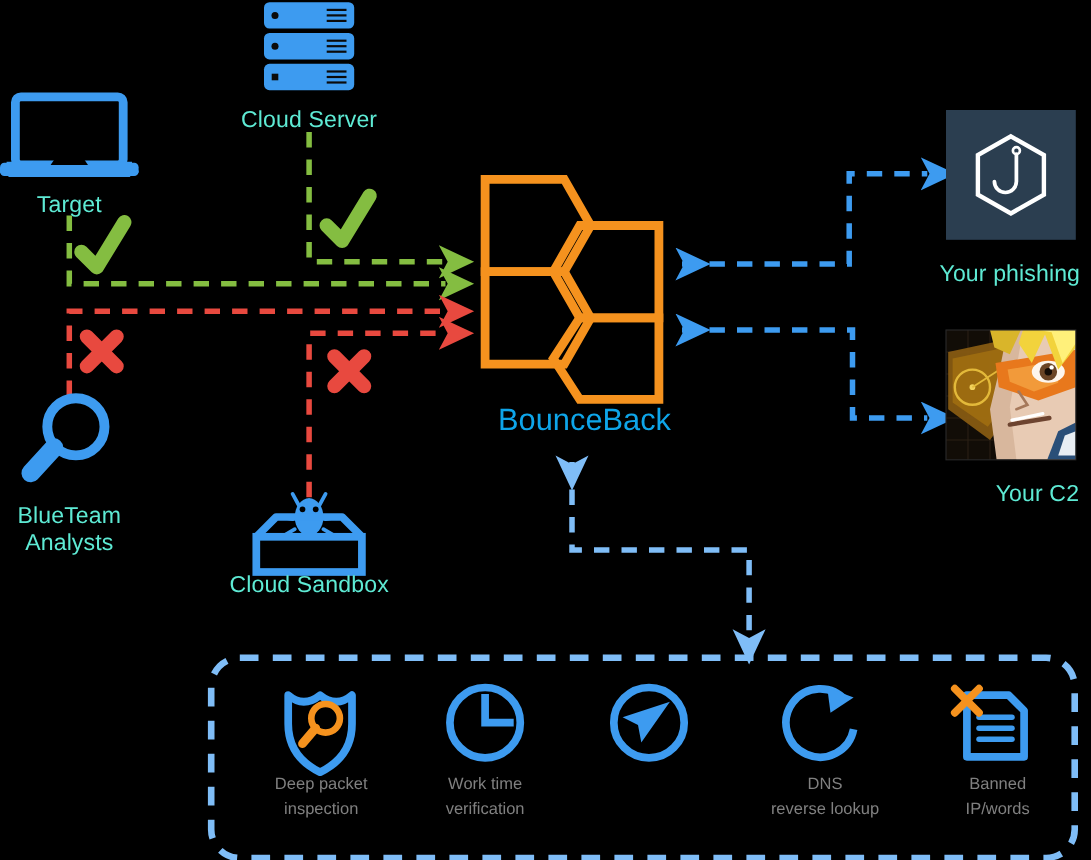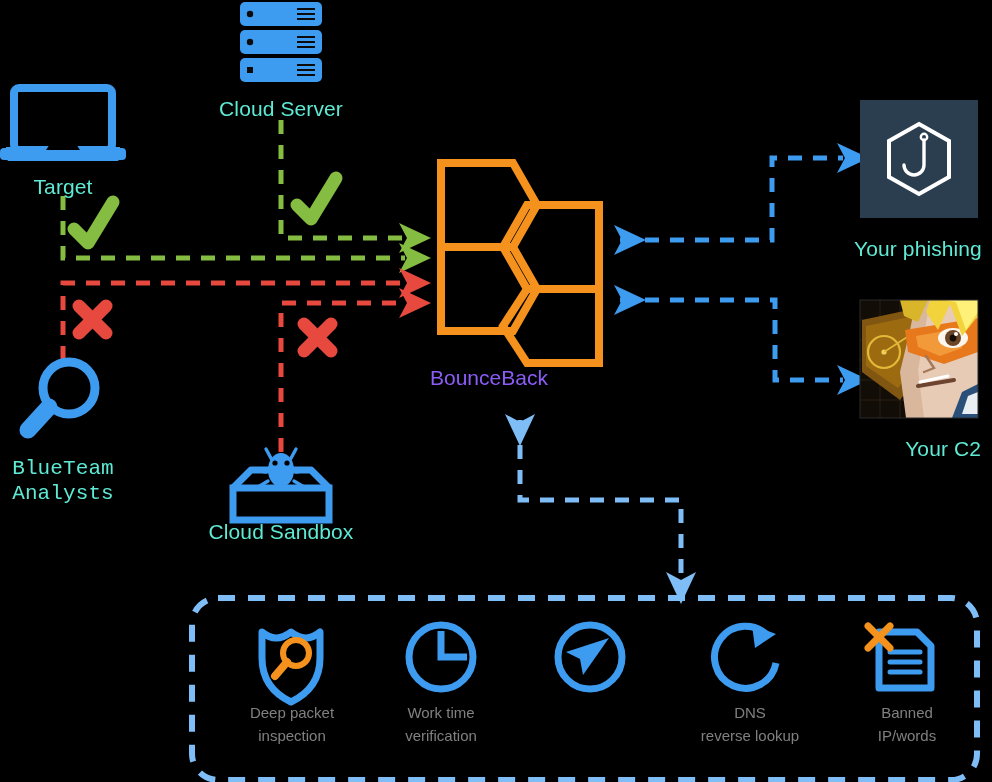--- a/index.html
+++ b/index.html
@@ -4,21 +4,21 @@
 <style>
   html,body{margin:0;padding:0;background:#000;}
   body{width:992px;height:782px;overflow:hidden;
        font-family:"Liberation Sans","DejaVu Sans",sans-serif;}
   #stage{position:relative;width:992px;height:782px;background:#000;}
   #stage svg.layer{position:absolute;left:0;top:0;width:992px;height:782px;}
   .lbl{position:absolute;color:#5eead4;font-size:21px;line-height:25px;
        text-align:center;white-space:pre;letter-spacing:.1px;}
   .feat-lbl{position:absolute;color:#808080;font-size:15px;line-height:23px;
        text-align:center;white-space:pre;}
-  .bbl{position:absolute;color:#8b5cf6;font-size:21px;text-align:left;}
+  .bbl{position:absolute;color:#0ea5e9;font-size:28px;text-align:right;}
 </style>
 </head>
 <body>
 
 <div id="stage">
 
   <svg class="layer" viewBox="0 0 992 782">
     <defs>
       <marker id="ahGreen" markerWidth="7" markerHeight="7" refX="1.2" refY="3" orient="auto">
         <path d="M0,0 L6.4,3 L0,6 L1.6,3 Z" fill="#84bd41"></path>
@@ -221,21 +221,21 @@
       </g>
       <g stroke="#f5921e" stroke-width="7" stroke-linecap="round">
         <line x1="868" y1="626" x2="890" y2="648"></line>
         <line x1="890" y1="626" x2="868" y2="648"></line>
       </g>
     </g>
   </svg>
 
   <div class="lbl" style="left:0;top:174px;width:126px;">Target</div>
   <div class="lbl" style="left:196px;top:96px;width:170px;">Cloud Server</div>
-  <div class="lbl" style="left:0;top:456px;width:126px;font-family:Liberation Mono, monospace;">BlueTeam
+  <div class="lbl" style="left:0;top:456px;width:126px;">BlueTeam
 Analysts</div>
   <div class="lbl" style="left:186px;top:519px;width:190px;">Cloud Sandbox</div>
 
   <div class="bbl" style="left:430px;top:366px;width:180px;">BounceBack</div>
 
   <div class="lbl" style="left:838px;top:236px;width:160px;">Your phishing</div>
   <div class="lbl" style="left:851px;top:436px;width:130px;text-align:right;">Your C2</div>
 
   <div class="feat-lbl" style="left:211px;top:701px;width:162px;">Deep packet
 inspection</div>

